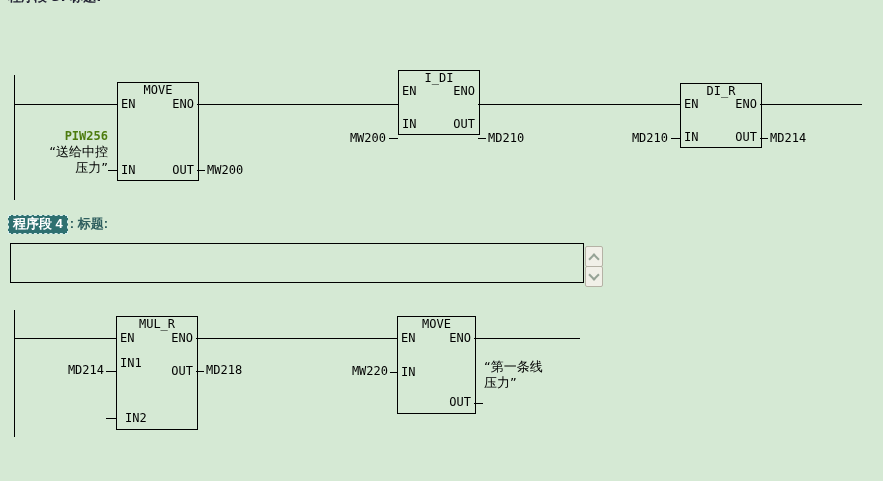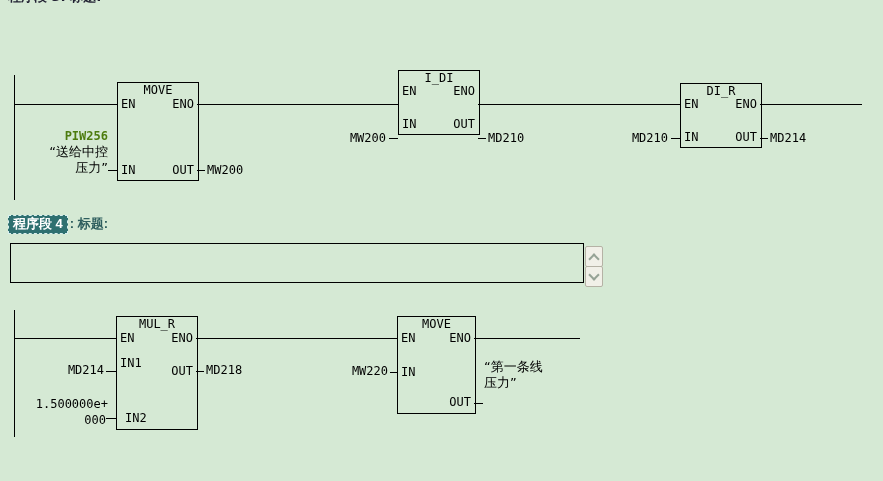--- a/index.html
+++ b/index.html
@@ -106,24 +106,20 @@
     <span class="mono pin" style="left:3px;top:15px;">EN</span>
     <span class="mono pin" style="right:4px;top:15px;">ENO</span>
     <span class="mono pin" style="left:3px;top:40px;">IN1</span>
     <span class="mono pin" style="right:4px;top:48px;">OUT</span>
     <span class="mono pin" style="left:8px;bottom:4px;">IN2</span>
   </div>
   <span class="mono abs ralign" style="left:54px;width:50px;top:364px;">MD214</span>
   <div class="wire wire-h" style="left:106px;top:371px;width:10px;"></div>
   <div class="wire wire-h" style="left:196px;top:371px;width:8px;"></div>
   <span class="mono abs" style="left:206px;top:364px;">MD218</span>
-  <div class="abs ralign" style="left:18px;top:396px;width:90px;">
-    <div class="mono" style="line-height:16px;">1.500000e+</div>
-    <div class="mono" style="line-height:16px;padding-right:2px;">000</div>
-  </div>
   <div class="wire wire-h" style="left:106px;top:418px;width:10px;"></div>
 
   <div class="block" style="left:397px;top:316px;width:77px;height:96px;">
     <span class="mono blk-title">MOVE</span>
     <span class="mono pin" style="left:3px;top:15px;">EN</span>
     <span class="mono pin" style="right:4px;top:15px;">ENO</span>
     <span class="mono pin" style="left:3px;top:49px;">IN</span>
     <span class="mono pin" style="right:4px;bottom:4px;">OUT</span>
   </div>
   <span class="mono abs ralign" style="left:340px;width:48px;top:365px;">MW220</span>

